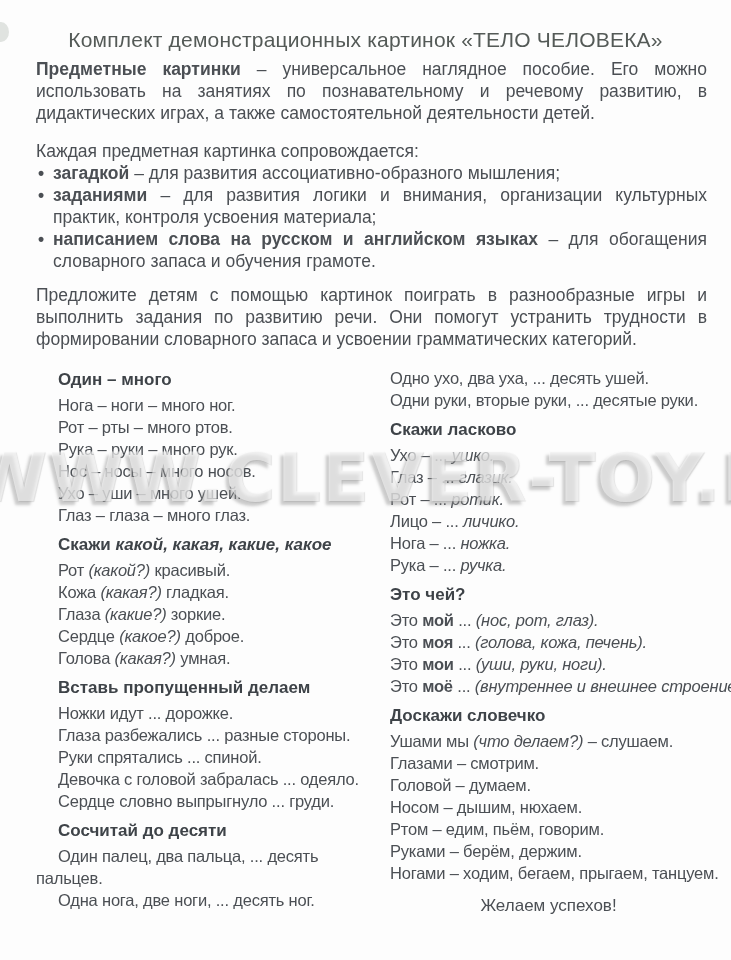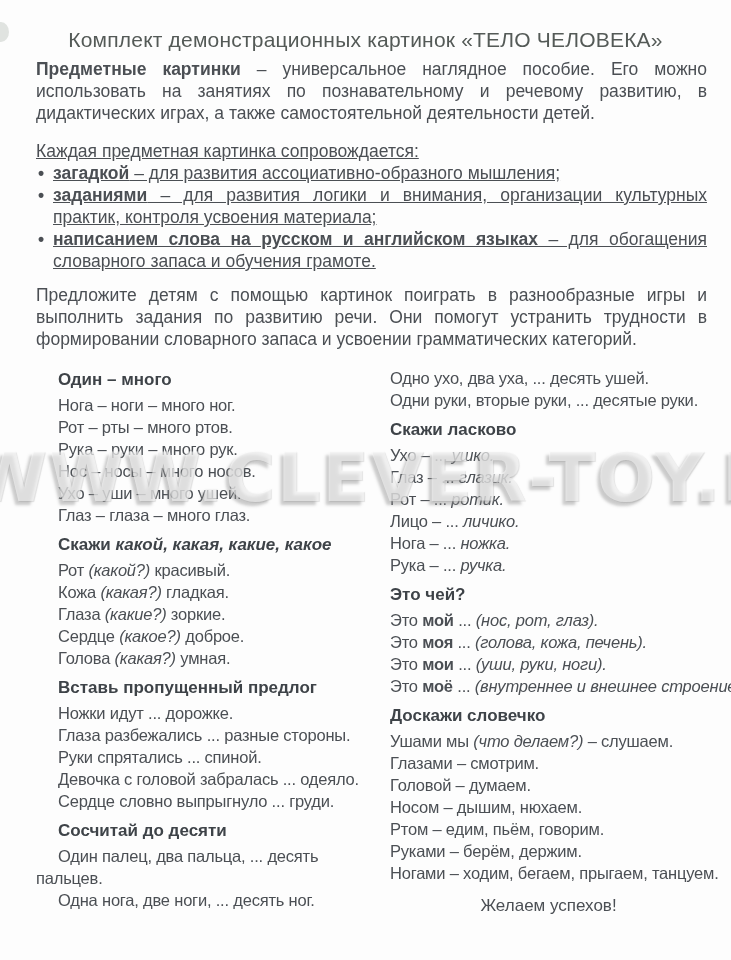--- a/index.html
+++ b/index.html
@@ -24,21 +24,21 @@
   .content {
     position:absolute; left:36px; top:58px; width:671px;
   }
   .para {
     margin:0 0 11px 0;
     font-size:17.5px; line-height:22px;
     text-align:justify;
   }
   .b { font-weight:700; }
   .it { font-style:italic;text-align:center; }
-  .bullets { margin:16px 0 12px 0;text-decoration:underline; }
+  .bullets { margin:16px 0 12px 0; }
   .bullet-intro { font-size:17.5px; line-height:22px; }
   .bullet {
     position:relative; padding-left:17px;
     font-size:17.5px; line-height:22px; text-align:justify;
   }
   .bullet::before {
     content:"•"; position:absolute; left:2px; top:0;
     font-weight:700;
   }
   .cols { display:flex; gap:22px; padding-left:22px; margin-top:2px; }
@@ -114,21 +114,21 @@
         <div class="sec">
           <div class="sec-h"><span>Скажи </span><span class="it">какой, какая, какие, какое</span></div>
           <div class="line"><span>Рот </span><span class="it">(какой?)</span><span> красивый.</span></div>
           <div class="line"><span>Кожа </span><span class="it">(какая?)</span><span> гладкая.</span></div>
           <div class="line"><span>Глаза </span><span class="it">(какие?)</span><span> зоркие.</span></div>
           <div class="line"><span>Сердце </span><span class="it">(какое?)</span><span> доброе.</span></div>
           <div class="line"><span>Голова </span><span class="it">(какая?)</span><span> умная.</span></div>
         </div>
 
         <div class="sec">
-          <div class="sec-h">Вставь пропущенный предлог</div>
+          <div class="sec-h">Вставь пропущенный делаем</div>
           <div class="line">Ножки идут ... дорожке.</div>
           <div class="line">Глаза разбежались ... разные стороны.</div>
           <div class="line">Руки спрятались ... спиной.</div>
           <div class="line">Девочка с головой забралась ... одеяло.</div>
           <div class="line">Сердце словно выпрыгнуло ... груди.</div>
         </div>
 
         <div class="sec">
           <div class="sec-h">Сосчитай до десяти</div>
           <div class="line wrap">Один палец, два пальца, ... десять пальцев.</div>

